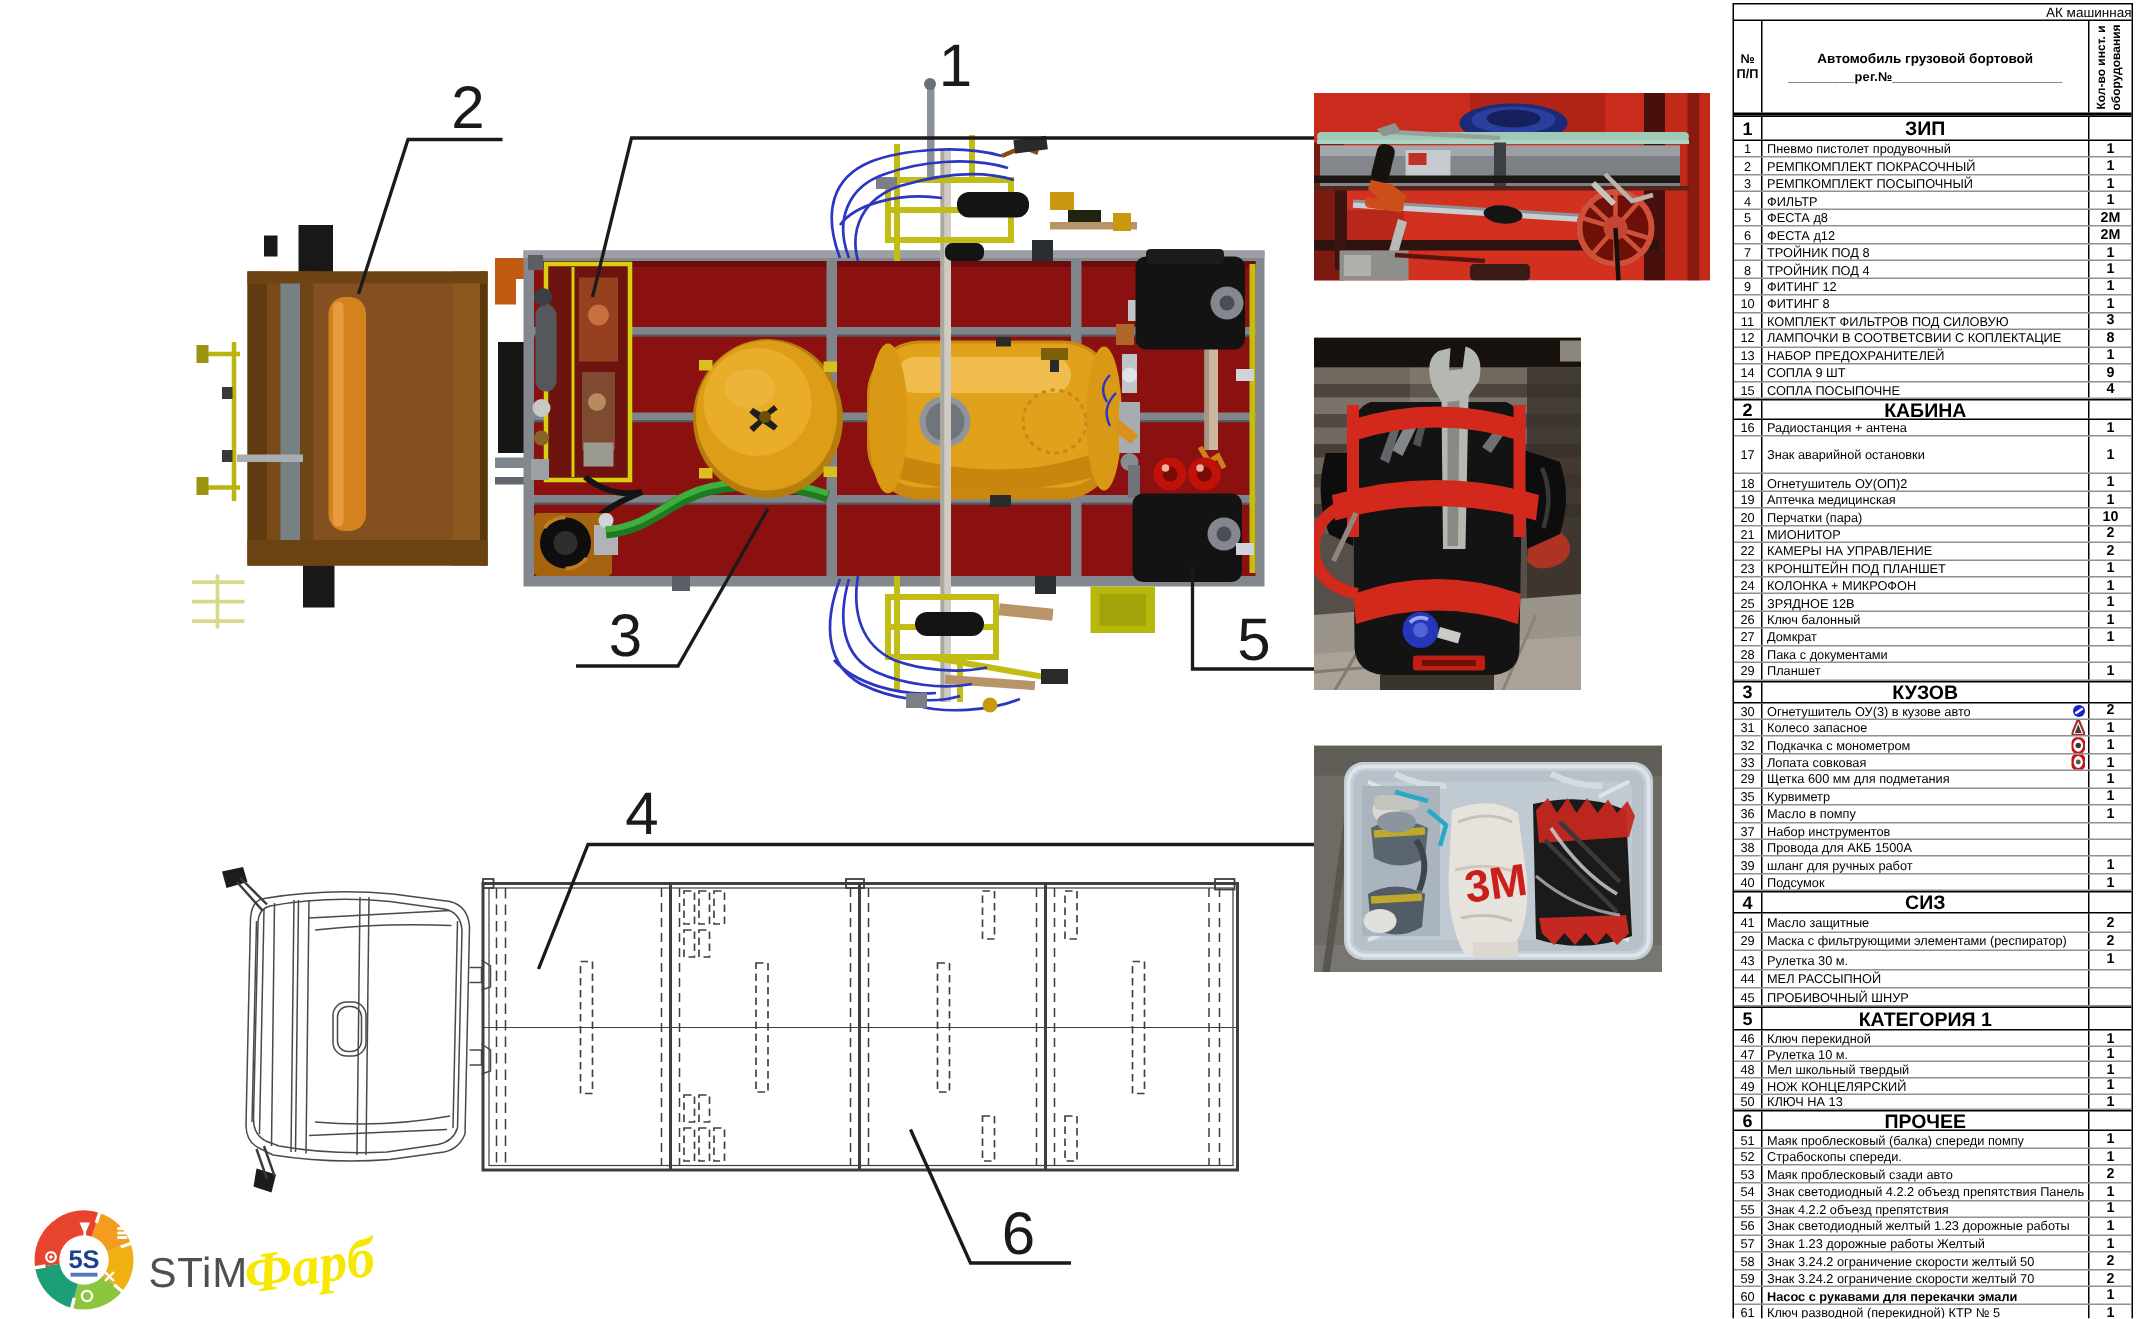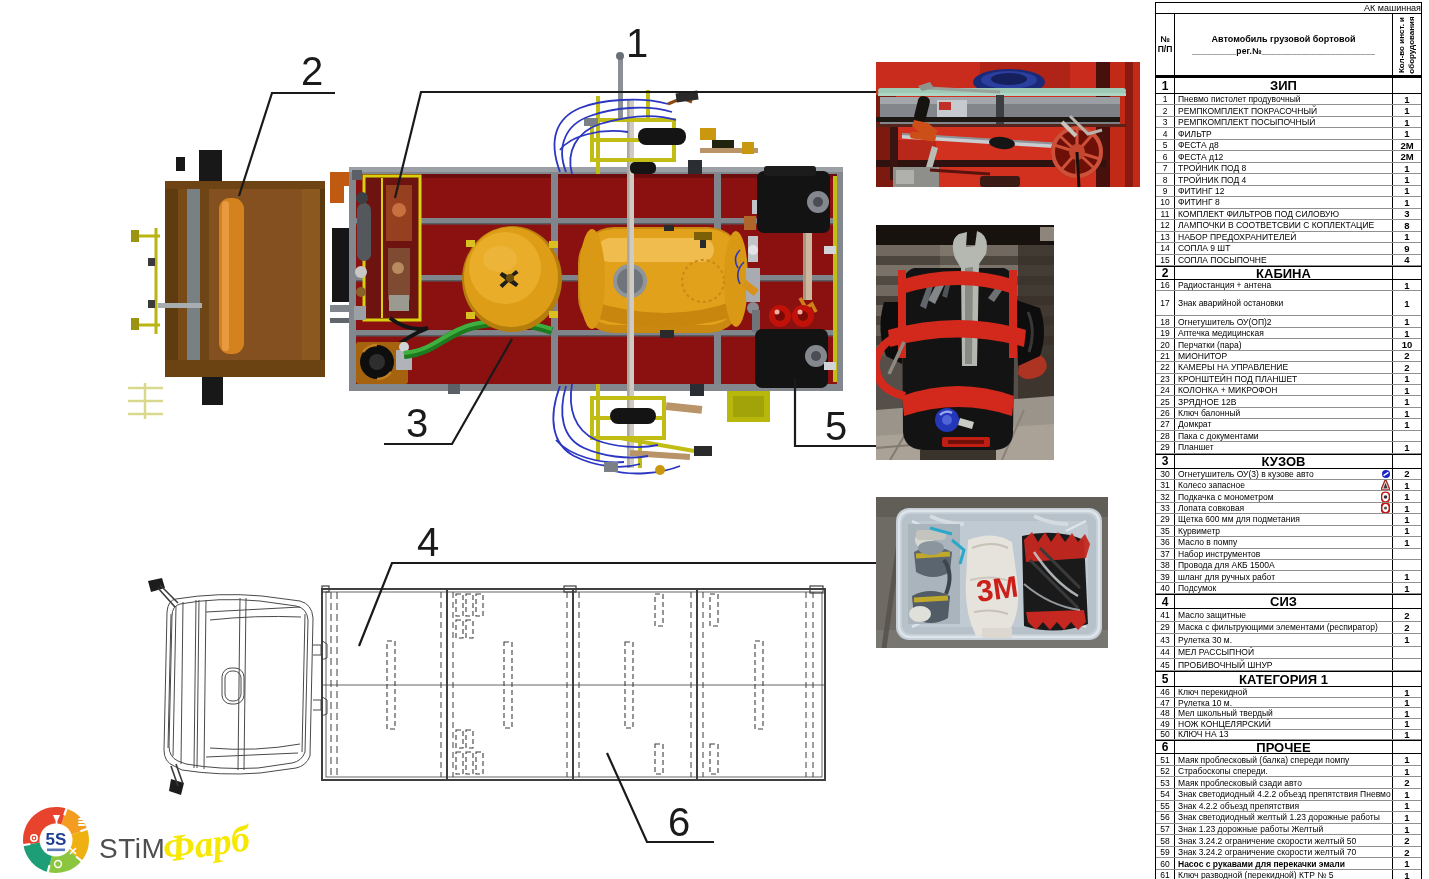--- a/index.html
+++ b/index.html
@@ -896,21 +896,21 @@
         <div class="c2" style="">Страбоскопы спереди.</div>
         <div class="c3">1</div>
       </div>
 <div class="trow" style="height:11.58px">
         <div class="c1">53</div>
         <div class="c2" style="">Маяк проблесковый сзади авто</div>
         <div class="c3">2</div>
       </div>
 <div class="trow" style="height:11.58px">
         <div class="c1">54</div>
-        <div class="c2" style="">Знак светодиодный 4.2.2 объезд препятствия Пневмо</div>
+        <div class="c2" style="">Знак светодиодный 4.2.2 объезд препятствия Панель</div>
         <div class="c3">1</div>
       </div>
 <div class="trow" style="height:11.58px">
         <div class="c1">55</div>
         <div class="c2" style="">Знак  4.2.2 объезд препятствия</div>
         <div class="c3">1</div>
       </div>
 <div class="trow" style="height:11.58px">
         <div class="c1">56</div>
         <div class="c2" style="">Знак светодиодный желтый 1.23 дорожные работы</div>

